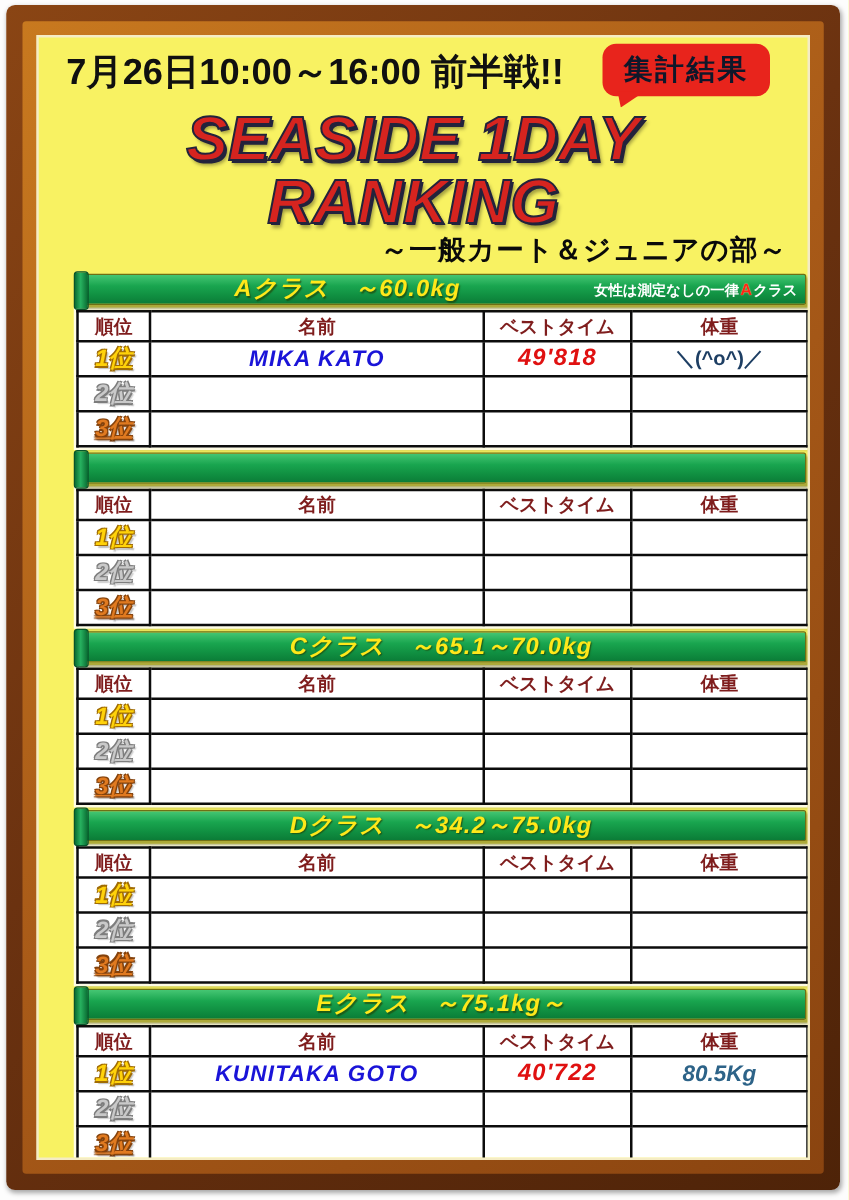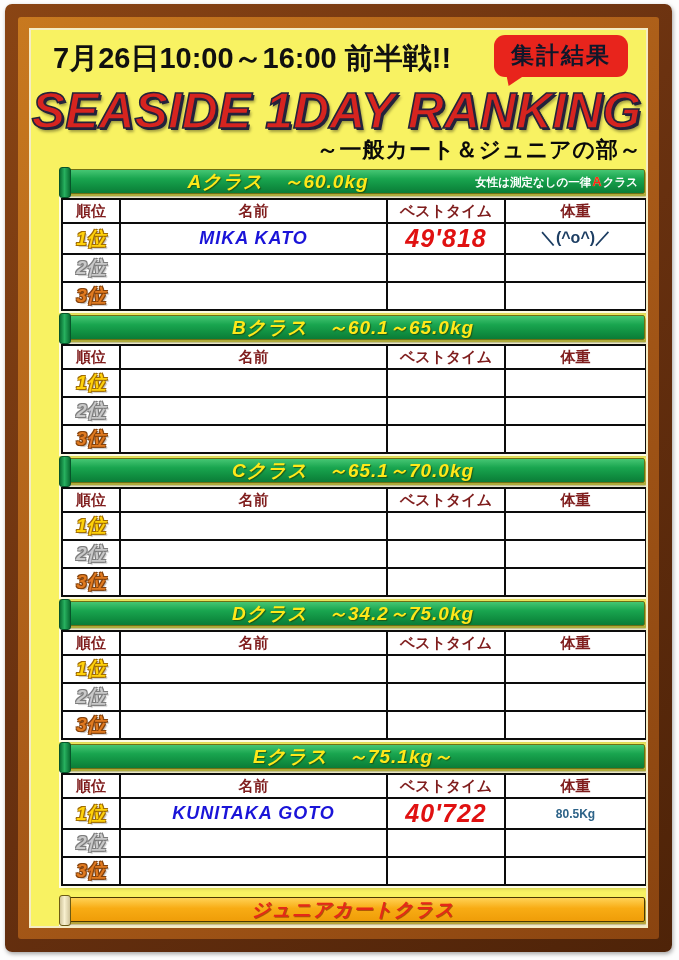--- a/index.html
+++ b/index.html
@@ -7,21 +7,21 @@
     width:679px; height:960px; background:#fdfdfd; overflow:hidden;
     font-family:"Liberation Sans","DejaVu Sans",sans-serif;
   }
   .board { position:absolute; top:4px; left:5px; right:7px; bottom:8px;
     background:linear-gradient(135deg,#8a4514 0%,#6b3210 45%,#4e2308 100%);
     border-radius:7px; padding:13px; box-shadow:1px 2px 4px rgba(0,0,0,.35); }
   .frame-mid { height:100%; border-radius:3px; padding:11px; box-sizing:border-box;
     background:linear-gradient(135deg,#c8791f 0%,#a85a18 50%,#8a4410 100%); }
   .frame-liner { height:100%; background:#f5ecc4; padding:2px; box-sizing:border-box; }
   .content { height:100%; box-sizing:border-box; background:var(--bg-yellow);
-    padding:5px 4px 0 0; overflow:hidden; position:relative; }
+    padding:5px 16px 0 0; overflow:hidden; position:relative; }
 
   .top-row { position:relative; height:46px; margin:2px 12px 0 12px; }
   .date-line { font-size:29px; font-weight:900; color:#101010; margin-left:10px;
     letter-spacing:0; line-height:42px; white-space:nowrap; }
   .badge { position:absolute; right:2px; top:-2px; background:var(--badge-red);
     color:#0f172a; font-size:23px; font-weight:900; letter-spacing:2px;
     padding:5px 17px 6px; border-radius:11px; }
   .badge-tail { position:absolute; left:12px; bottom:-9px; width:22px; height:13px;
     background:var(--badge-red); clip-path:polygon(0 0,100% 0,12% 100%); }
 
@@ -70,27 +70,27 @@
   .cols4 .col-rank{width:58px}.cols4 .col-name{width:267px}
   .cols4 .col-time{width:118px}.cols4 .col-weight{width:141px}
   .cols3 .col-rank{width:54px}.cols3 .col-name{width:230px}.cols3 .col-time{width:300px}
 
   .rank-cell { font-style:italic; font-weight:900; font-size:19px; letter-spacing:0; }
   .rank-1 { color:var(--gold);
     text-shadow:1px 1px 0 #a06c04,-1px -1px 0 #a06c04,1px -1px 0 #a06c04,-1px 1px 0 #a06c04,2px 2px 1px rgba(0,0,0,.25); }
   .rank-2 { color:var(--silver);
     text-shadow:1px 1px 0 #7d7d7d,-1px -1px 0 #7d7d7d,1px -1px 0 #7d7d7d,-1px 1px 0 #7d7d7d,2px 2px 1px rgba(0,0,0,.2); }
   .rank-3 { color:var(--bronze);
-    text-shadow:1px 1px 0 #84420c,-1px -1px 0 #84420c,1px -1px 0 #84420c,-1px 1px 0 #84420c,2px 2px 1px rgba(0,0,0,.25); }
+    text-shadow:1px 1px 0 #84420c,-1px -1px 0 #84420c,1px -1px 0 #84420c,-1px 1px 0 #84420c,2px 2px 1px rgba(0,0,0,.25);text-decoration:underline; }
   .name-cell { color:var(--name-blue); font-style:italic; font-weight:900;
     font-size:18px; letter-spacing:1px; }
   .time-cell { color:var(--time-red); font-style:italic; font-weight:900;
-    font-size:25px; letter-spacing:1px; }
+    font-size:19px; letter-spacing:1px; }
   .weight-kaomoji { color:#1d3e63; font-weight:bold; font-size:16px; font-style:normal; }
-  .weight-value { color:var(--weight-blue); font-weight:900; font-size:12px; }
+  .weight-value { color:var(--weight-blue); font-style:italic; font-weight:900; font-size:18px; }
 </style>
 </head>
 <body>
 
 <div class="board">
  <div class="frame-mid">
   <div class="frame-liner">
    <div class="content">
 
     <div class="top-row">
@@ -144,21 +144,20 @@
             <td class="time-cell"></td>
             <td class="weight-kaomoji"></td>
           </tr>
         </tbody>
               </table>
       </section>
 
       <section class="section">
         <div class="bar">
           <span class="bar-cap"></span>
-          <span class="bar-label">Bクラス　～60.1～65.0kg</span>
         </div>
         <table class="rank-table cols4">
           <colgroup>
                   <col class="col-rank">
                   <col class="col-name">
                   <col class="col-time">
                   <col class="col-weight">
                 </colgroup>
           <tbody>
                   <tr>

